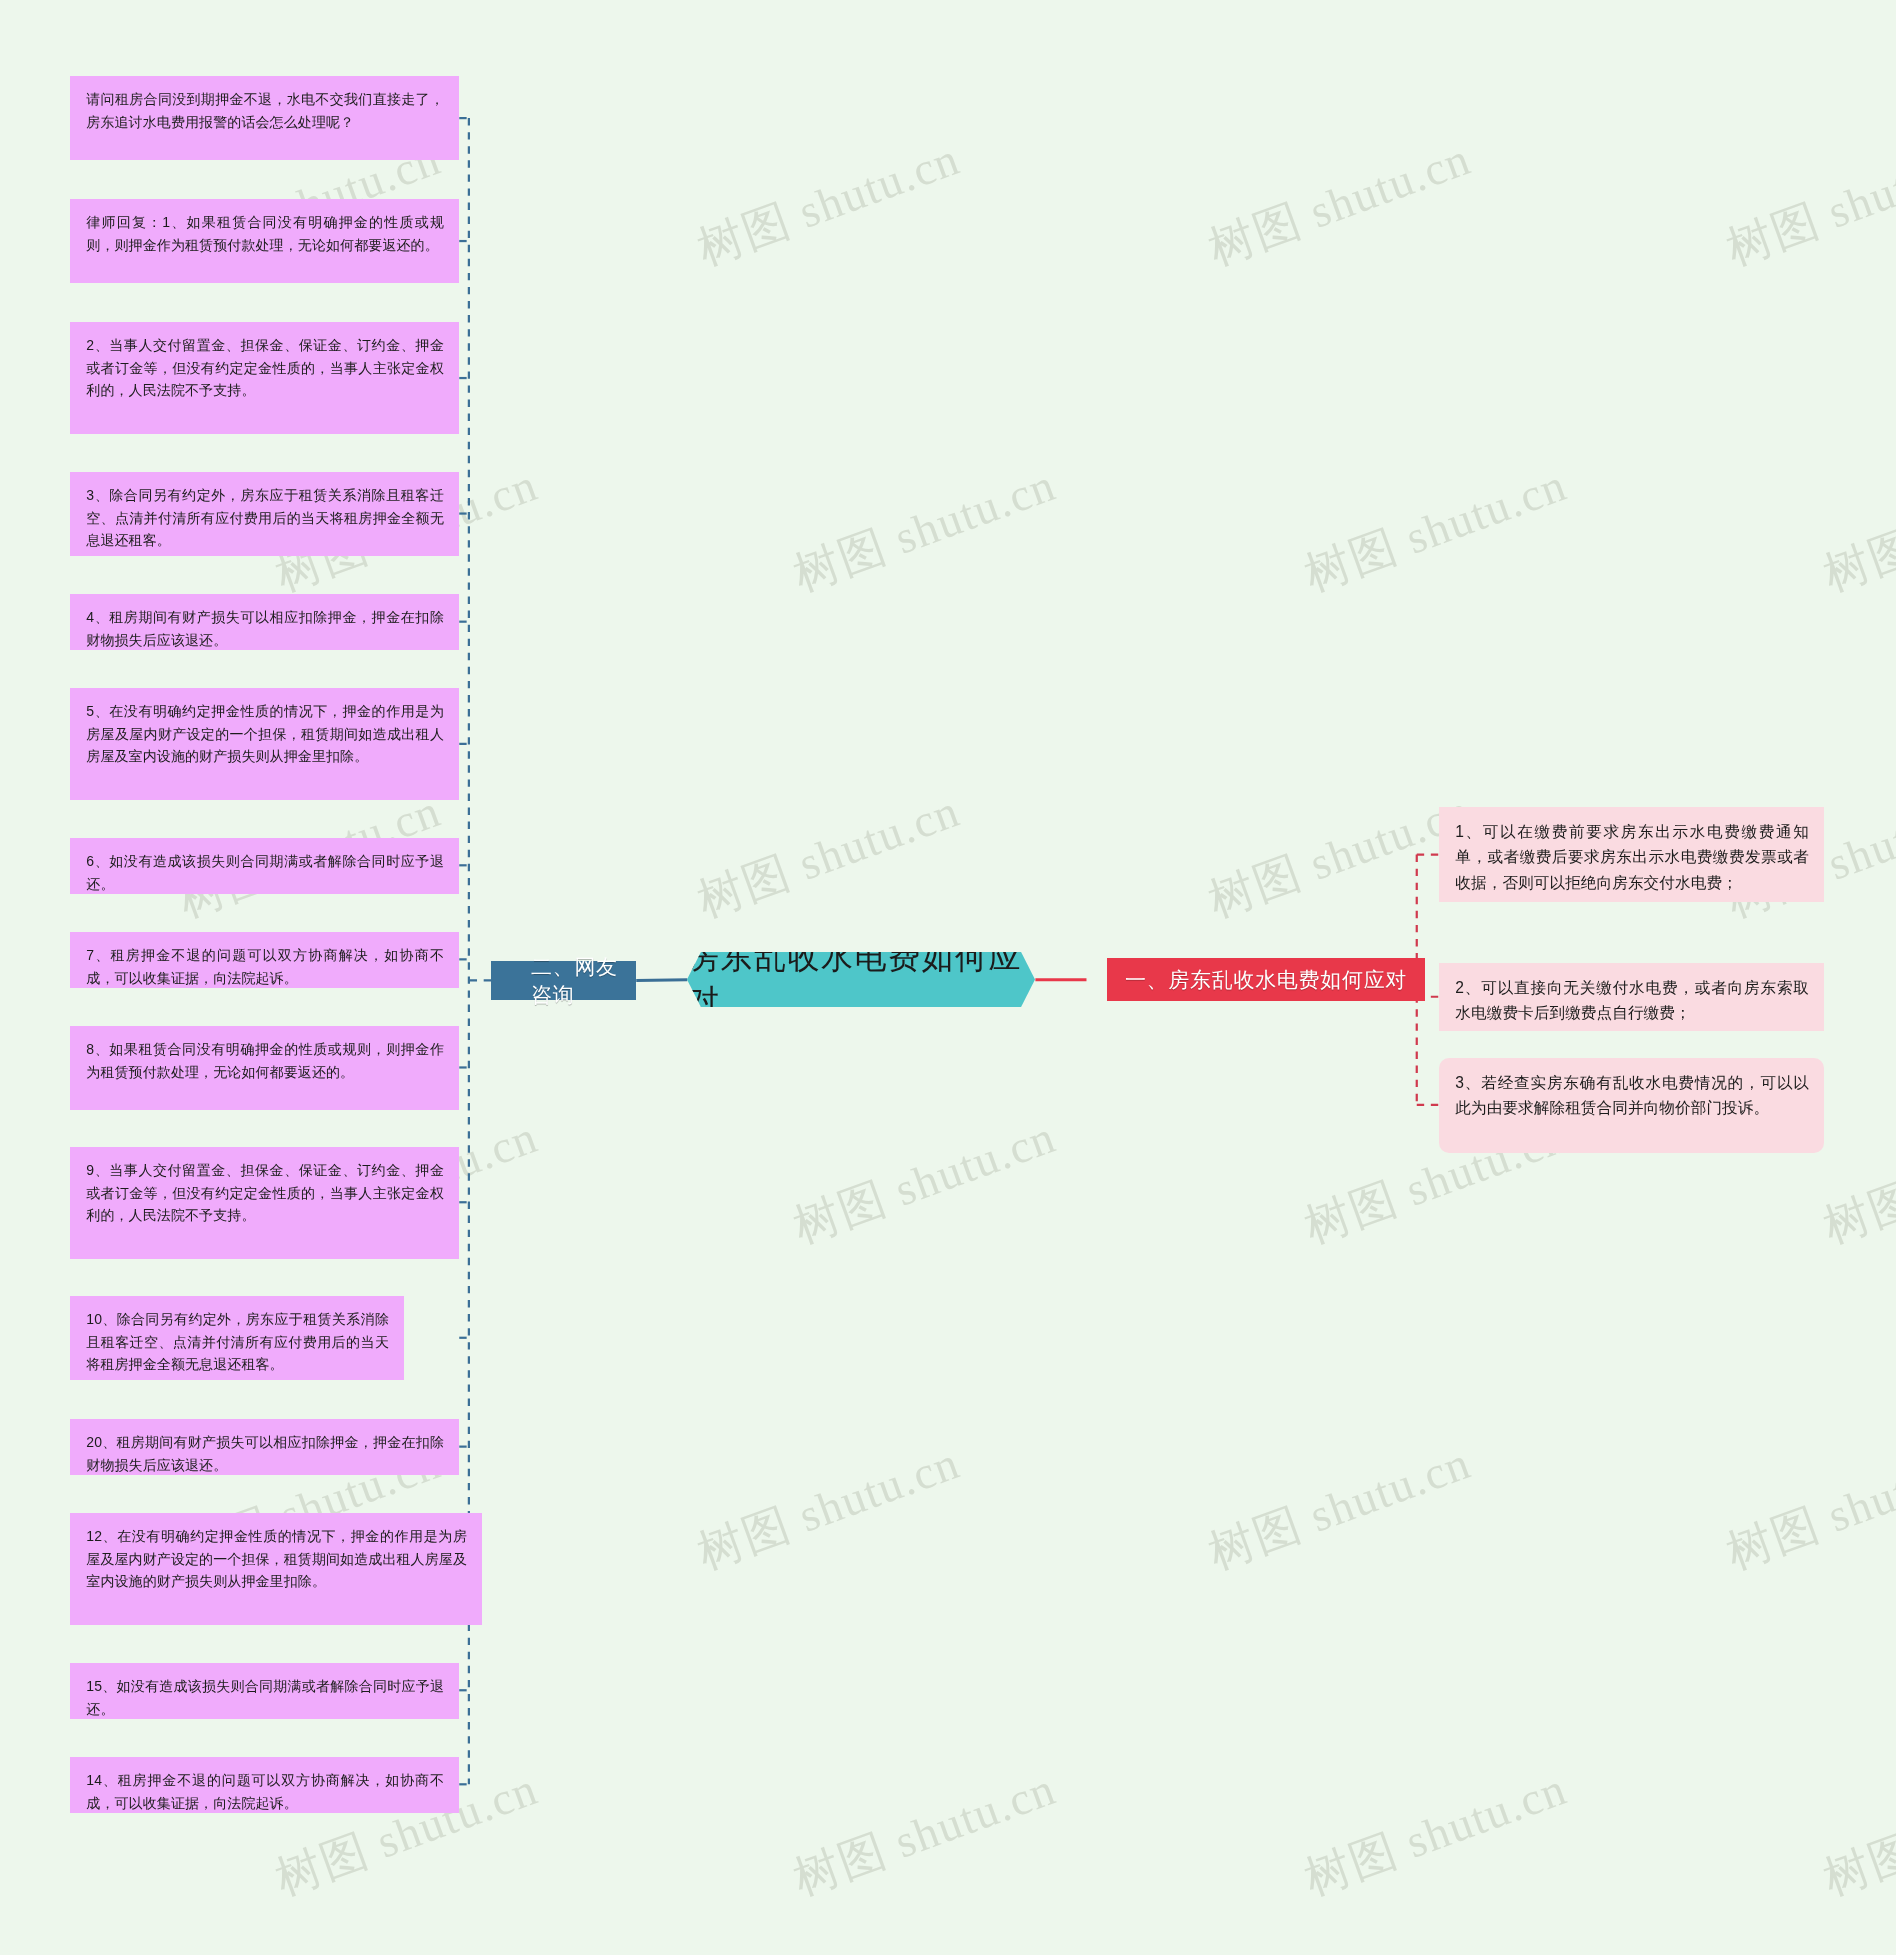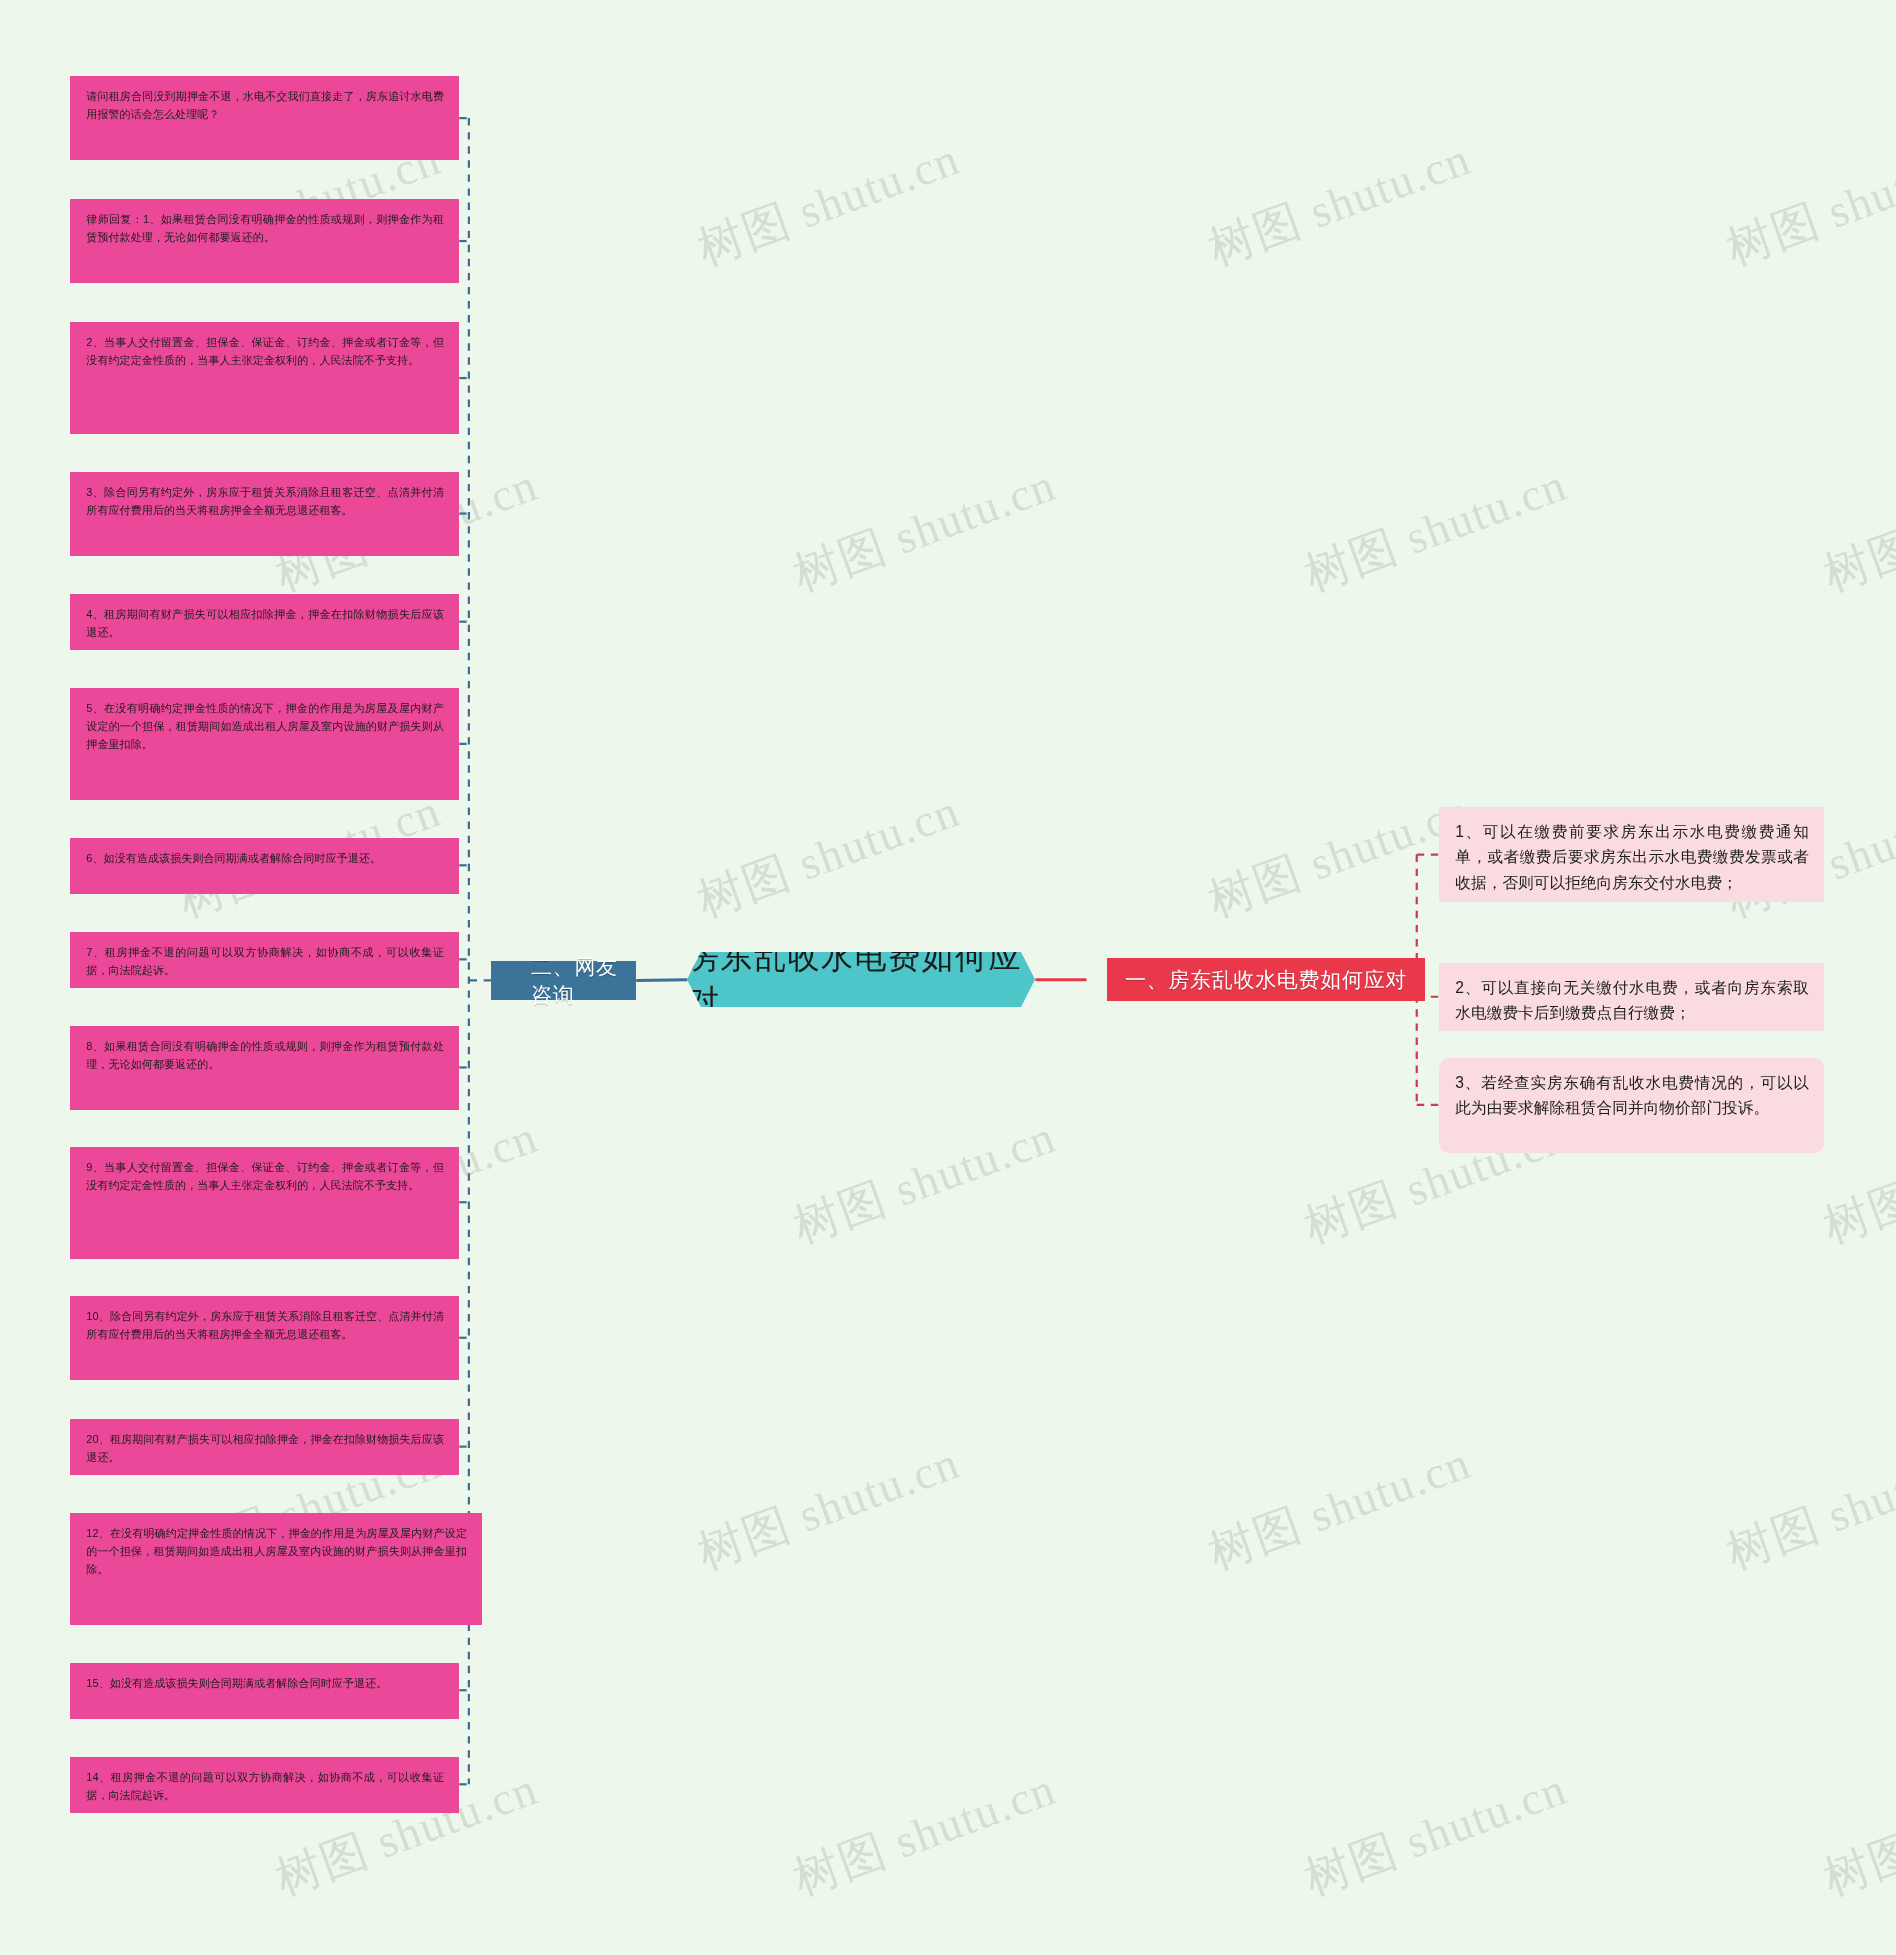--- a/index.html
+++ b/index.html
@@ -54,23 +54,23 @@
 
   
   .node {
     position: absolute;
     box-sizing: border-box;
     z-index: 20;
   }
 
   
   .leaf-left {
-    background: #ec4899;
+    background: #f0abfc;
     color: #1c1c1c;
-    font-size: 11px;
+    font-size: 14px;
     line-height: 1.62;
     padding: 12px 15px 12px 16.3px;
     letter-spacing: 0.1px;
     text-align: justify;
   }
 
   
   .leaf-right {
     background: #fadbe1;
     color: #1c1c1c;
@@ -196,21 +196,21 @@
       <div class="node leaf-left" style="left: 70px; top: 76px; width: 389px; height: 84px;"><span>请问租房合同没到期押金不退，水电不交我们直接走了，房东追讨水电费用报警的话会怎么处理呢？</span></div>
       <div class="node leaf-left" style="left: 70px; top: 199px; width: 389px; height: 84px;"><span>律师回复：1、如果租赁合同没有明确押金的性质或规则，则押金作为租赁预付款处理，无论如何都要返还的。</span></div>
       <div class="node leaf-left" style="left: 70px; top: 322px; width: 389px; height: 112px;"><span>2、当事人交付留置金、担保金、保证金、订约金、押金或者订金等，但没有约定定金性质的，当事人主张定金权利的，人民法院不予支持。</span></div>
       <div class="node leaf-left" style="left: 70px; top: 472px; width: 389px; height: 84px;"><span>3、除合同另有约定外，房东应于租赁关系消除且租客迁空、点清并付清所有应付费用后的当天将租房押金全额无息退还租客。</span></div>
       <div class="node leaf-left" style="left: 70px; top: 594px; width: 389px; height: 56px;"><span>4、租房期间有财产损失可以相应扣除押金，押金在扣除财物损失后应该退还。</span></div>
       <div class="node leaf-left" style="left: 70px; top: 688px; width: 389px; height: 112px;"><span>5、在没有明确约定押金性质的情况下，押金的作用是为房屋及屋内财产设定的一个担保，租赁期间如造成出租人房屋及室内设施的财产损失则从押金里扣除。</span></div>
       <div class="node leaf-left" style="left: 70px; top: 838px; width: 389px; height: 56px;"><span>6、如没有造成该损失则合同期满或者解除合同时应予退还。</span></div>
       <div class="node leaf-left" style="left: 70px; top: 932px; width: 389px; height: 56px;"><span>7、租房押金不退的问题可以双方协商解决，如协商不成，可以收集证据，向法院起诉。</span></div>
       <div class="node leaf-left" style="left: 70px; top: 1026px; width: 389px; height: 84px;"><span>8、如果租赁合同没有明确押金的性质或规则，则押金作为租赁预付款处理，无论如何都要返还的。</span></div>
       <div class="node leaf-left" style="left: 70px; top: 1147px; width: 389px; height: 112px;"><span>9、当事人交付留置金、担保金、保证金、订约金、押金或者订金等，但没有约定定金性质的，当事人主张定金权利的，人民法院不予支持。</span></div>
-      <div class="node leaf-left" style="left: 70px; top: 1296px; width: 389px; height: 84px;"><span>10、除合同另有约定外，房东应于租赁关系消除且租客迁空、点清并付清所有应付费用后的当天将租房押金全额无息退还租客。</span></div>
+      <div class="node leaf-left" style="left: 70px; top: 1296px; width: 334px; height: 84px;"><span>10、除合同另有约定外，房东应于租赁关系消除且租客迁空、点清并付清所有应付费用后的当天将租房押金全额无息退还租客。</span></div>
       <div class="node leaf-left" style="left: 70px; top: 1419px; width: 389px; height: 56px;"><span>20、租房期间有财产损失可以相应扣除押金，押金在扣除财物损失后应该退还。</span></div>
       <div class="node leaf-left" style="left: 70px; top: 1513px; width: 412px; height: 112px;"><span>12、在没有明确约定押金性质的情况下，押金的作用是为房屋及屋内财产设定的一个担保，租赁期间如造成出租人房屋及室内设施的财产损失则从押金里扣除。</span></div>
       <div class="node leaf-left" style="left: 70px; top: 1663px; width: 389px; height: 56px;"><span>15、如没有造成该损失则合同期满或者解除合同时应予退还。</span></div>
       <div class="node leaf-left" style="left: 70px; top: 1757px; width: 389px; height: 56px;"><span>14、租房押金不退的问题可以双方协商解决，如协商不成，可以收集证据，向法院起诉。</span></div>
     </div>
 
 </div>
 
 
 </body></html>

